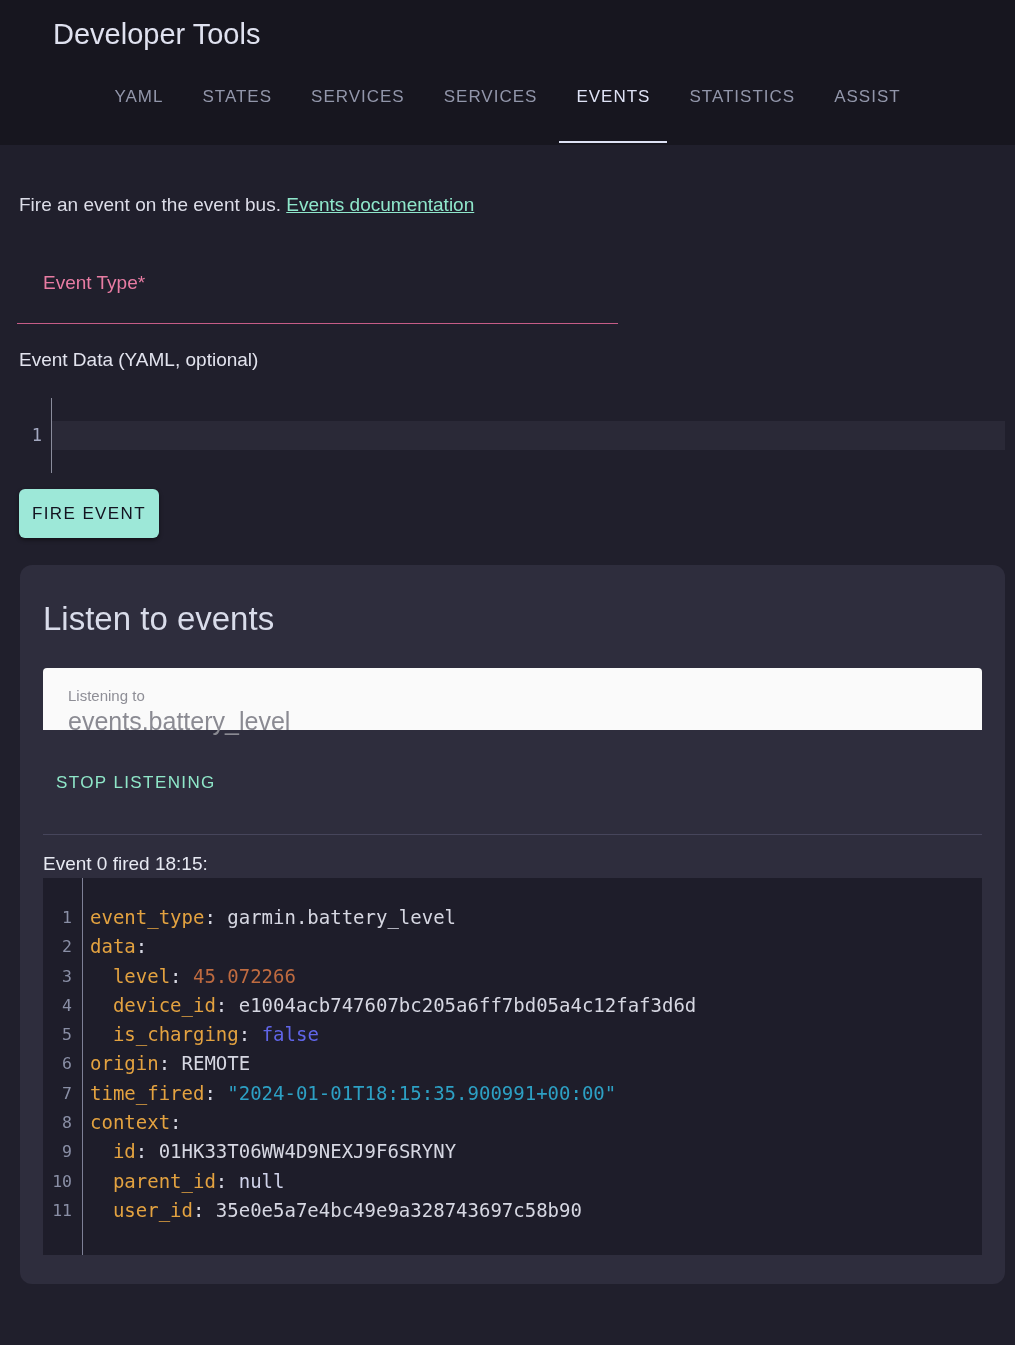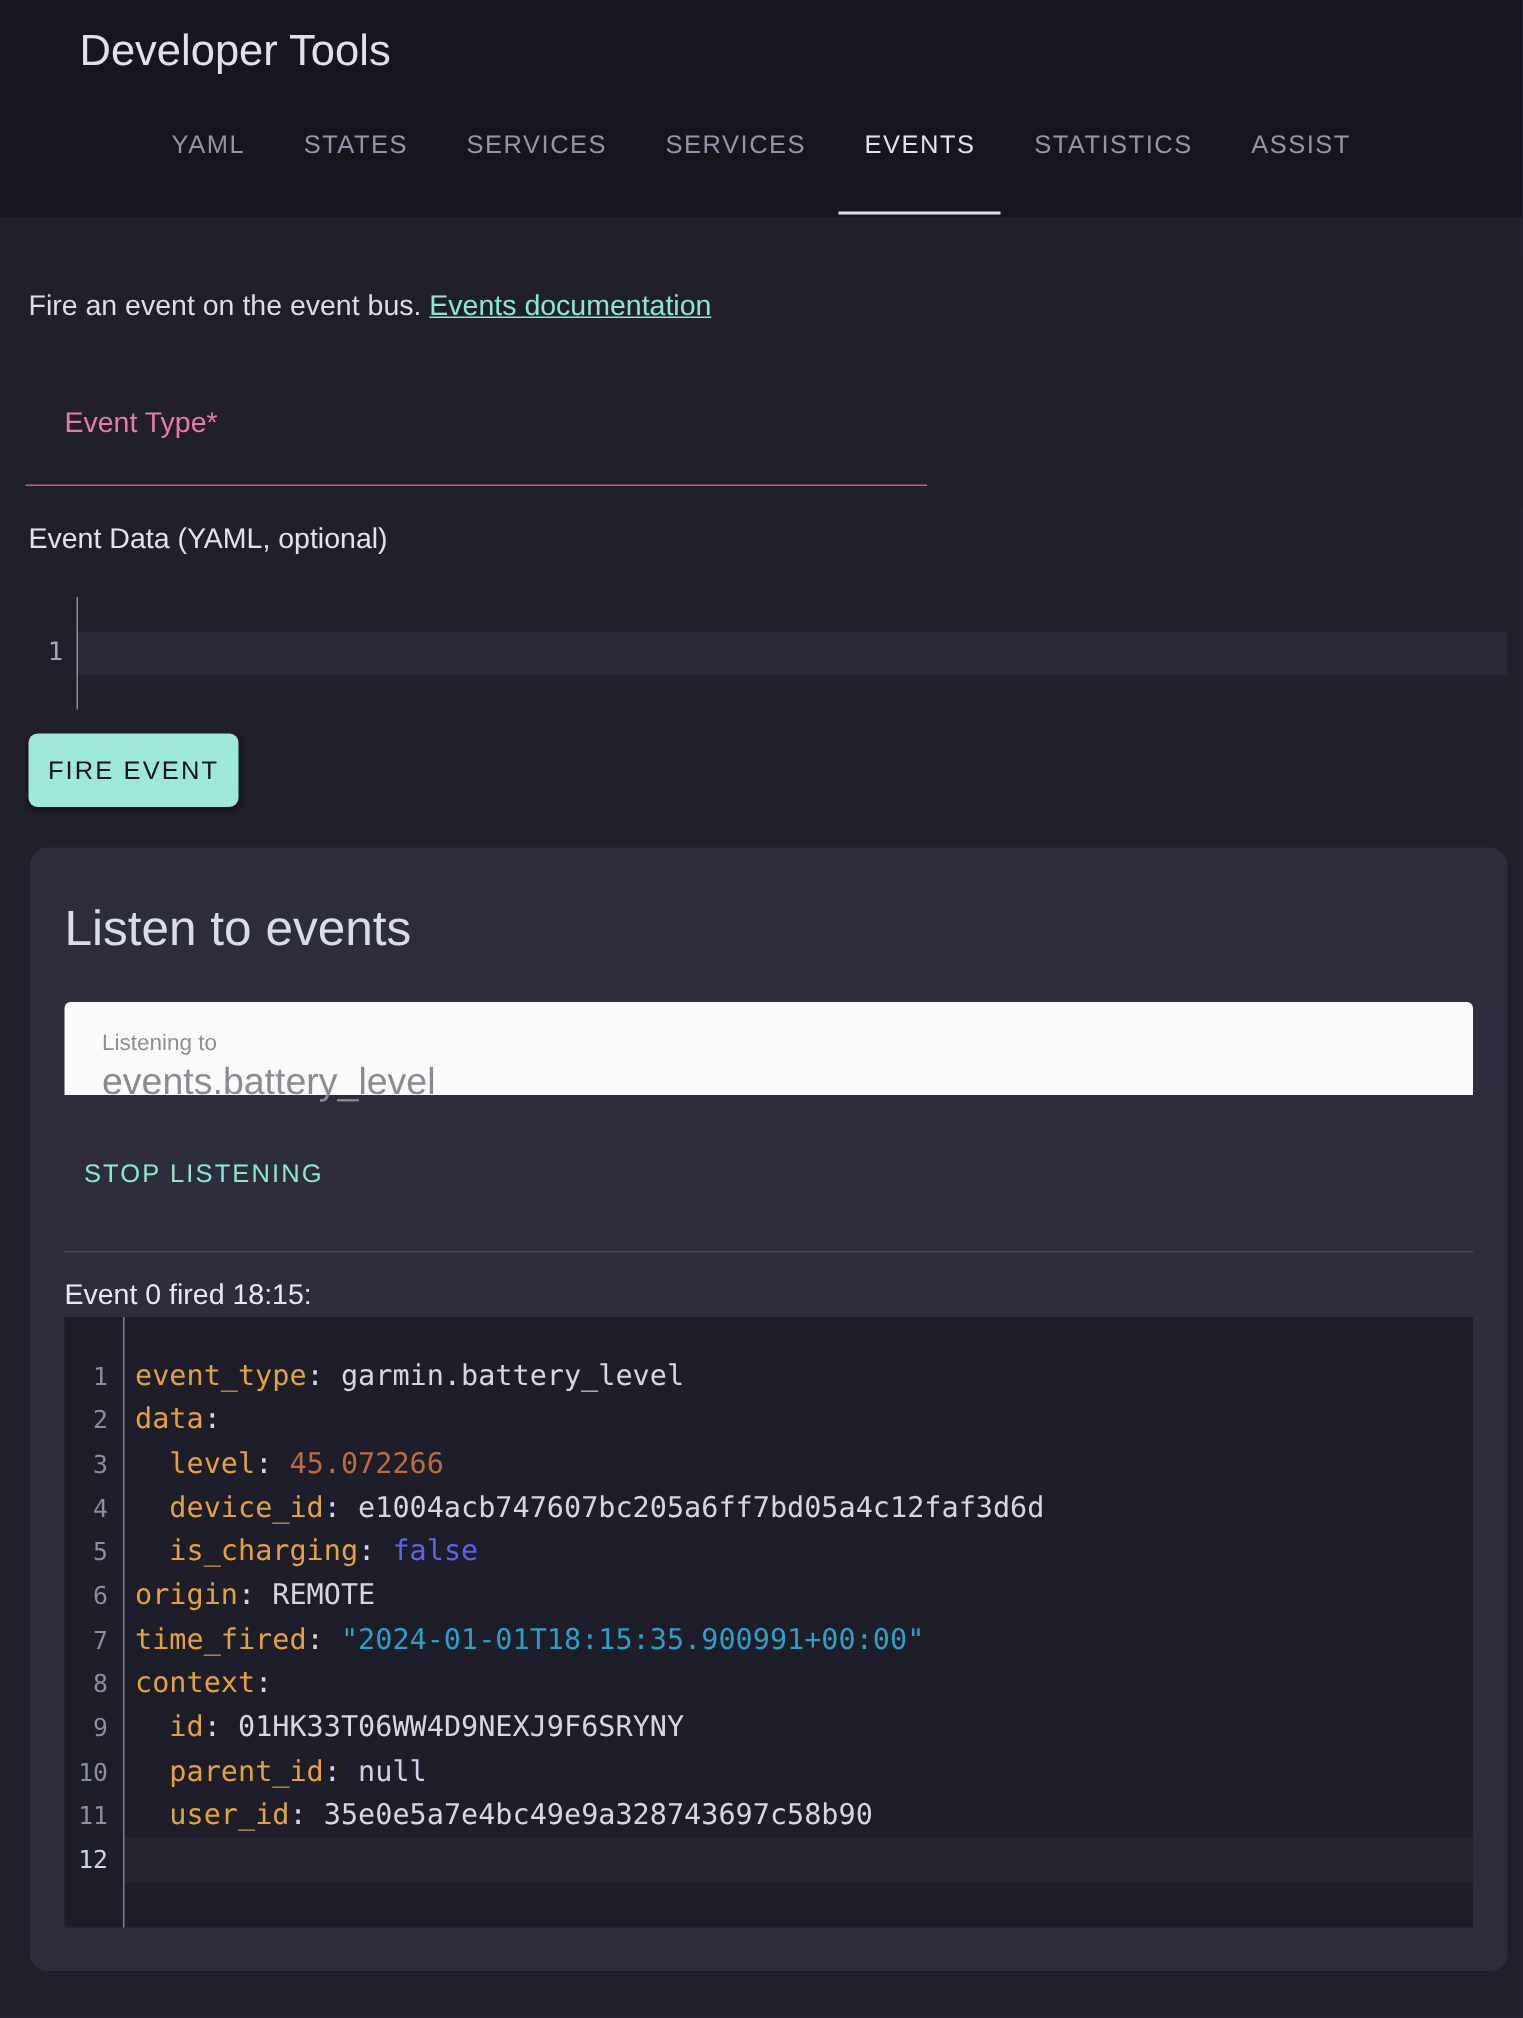--- a/index.html
+++ b/index.html
@@ -324,19 +324,15 @@
     <span class="line-content"><span class="tok-plain">  </span><span class="tok-key">id</span><span class="tok-plain">: 01HK33T06WW4D9NEXJ9F6SRYNY</span></span>
   </div>
         <div class="code-line">
     <span class="line-num">10</span>
     <span class="line-content"><span class="tok-plain">  </span><span class="tok-key">parent_id</span><span class="tok-plain">: </span><span class="tok-null">null</span></span>
   </div>
         <div class="code-line">
     <span class="line-num">11</span>
     <span class="line-content"><span class="tok-plain">  </span><span class="tok-key">user_id</span><span class="tok-plain">: 35e0e5a7e4bc49e9a328743697c58b90</span></span>
   </div>
-        <div class="code-line active">
-    <span class="line-num">12</span>
-    <span class="line-content"></span>
-  </div>
       </div>
   </section>
 </main>
 
 </body></html>

